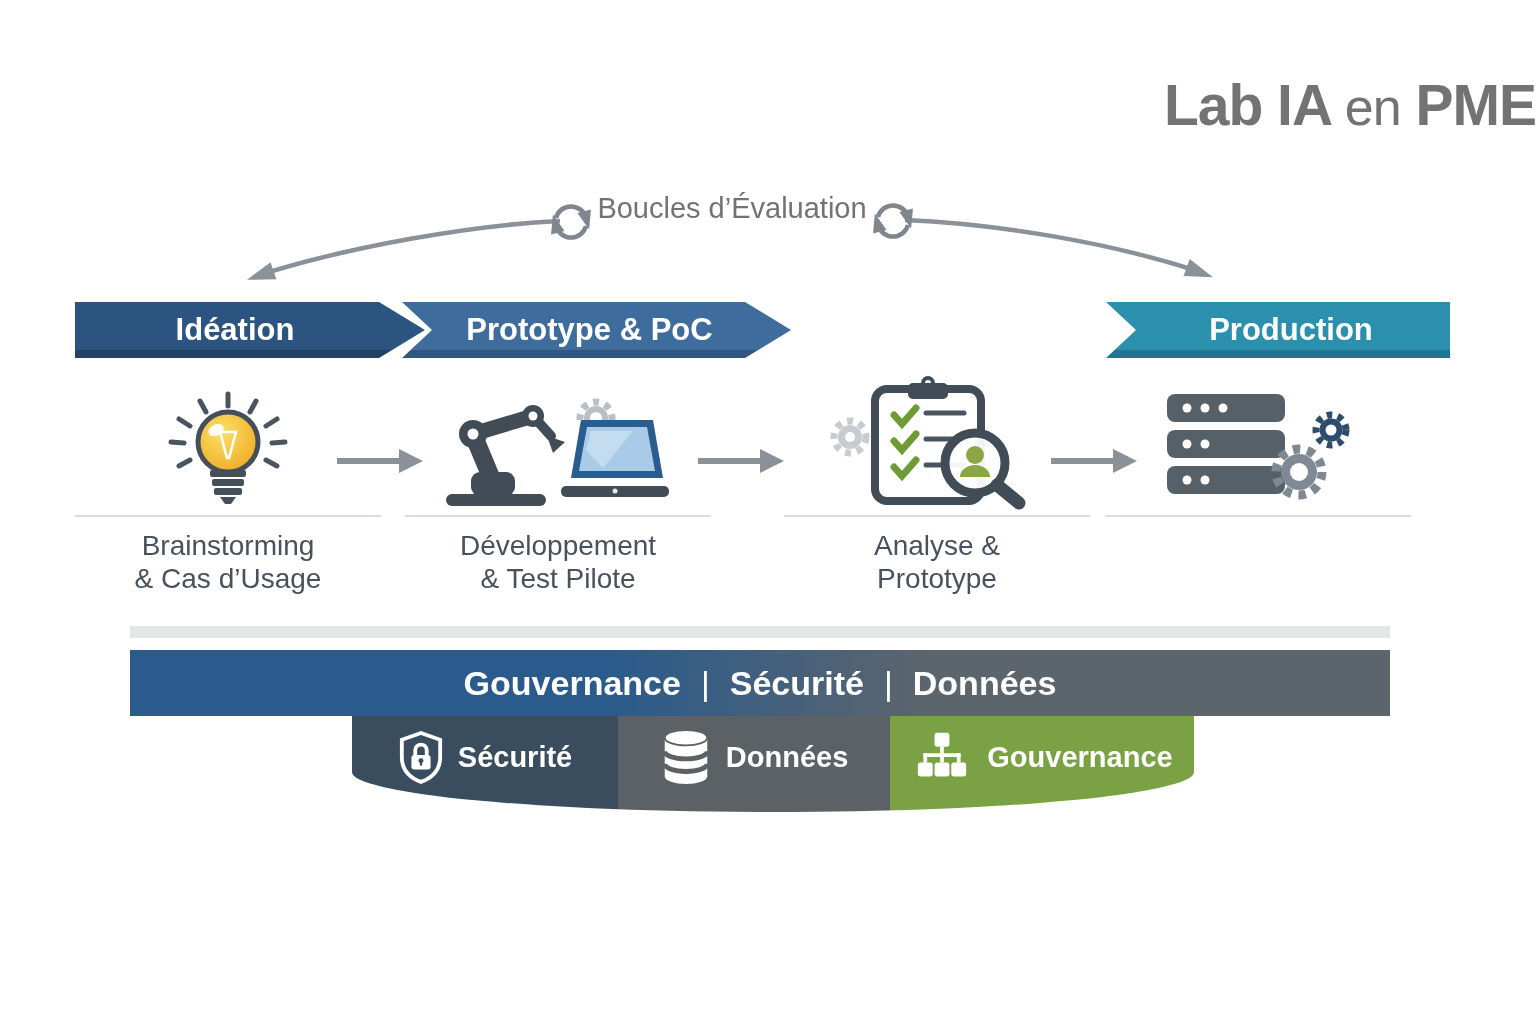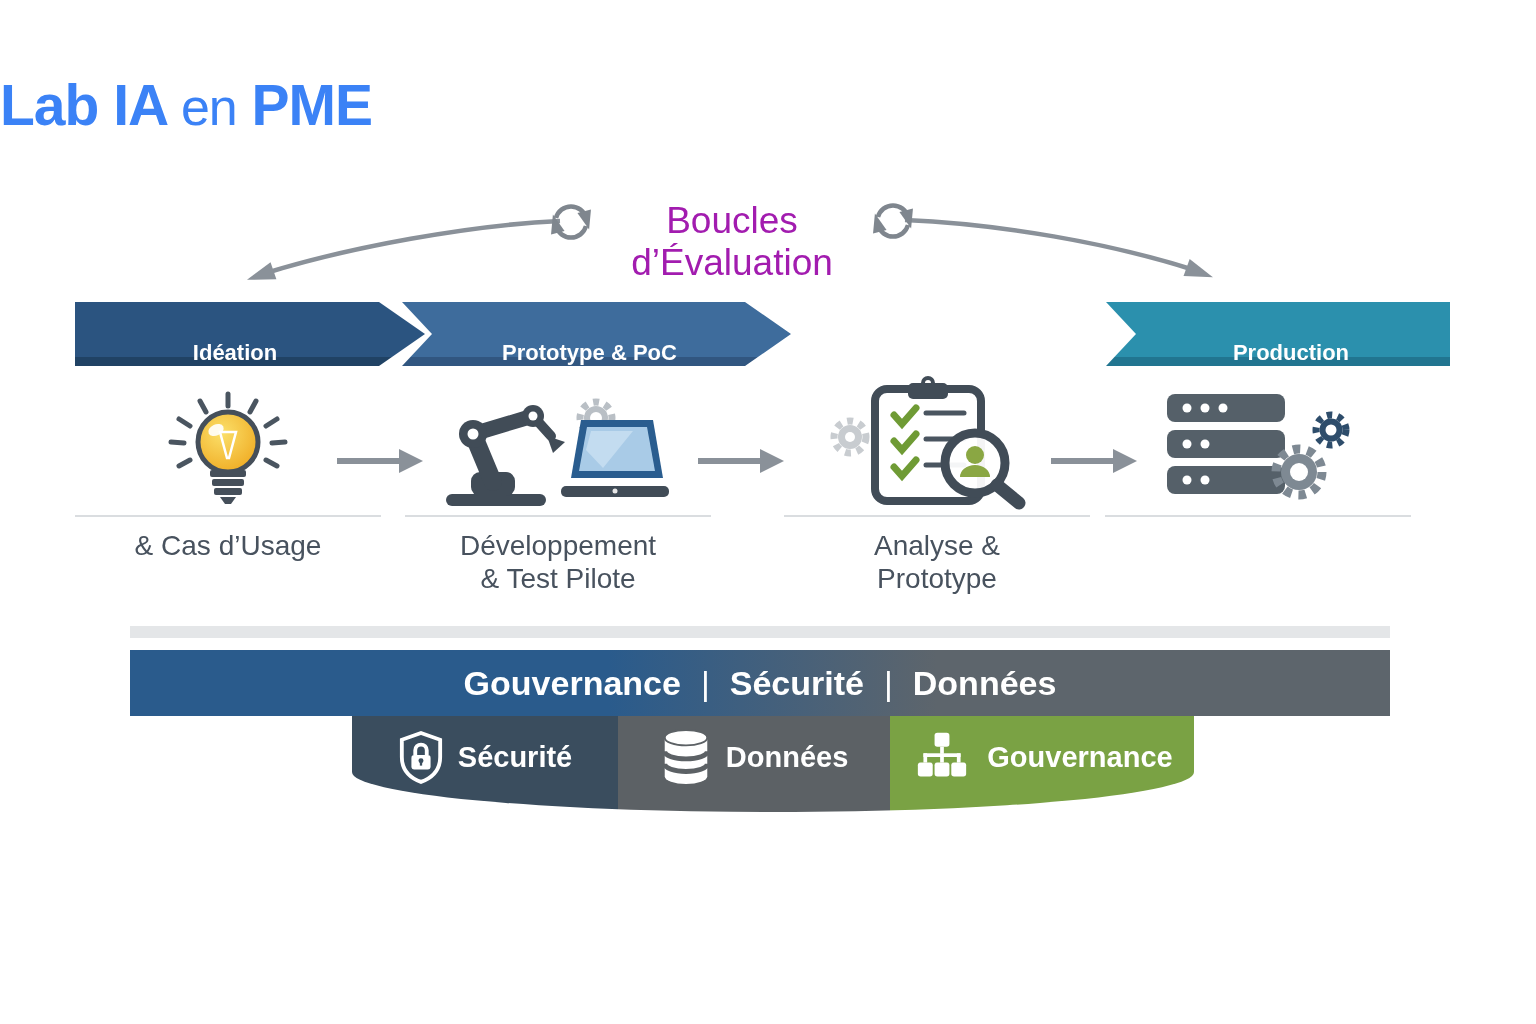--- a/index.html
+++ b/index.html
@@ -2,35 +2,35 @@
 <html><head>
 <meta charset="utf-8">
 <style>
   html,body { margin:0; padding:0; background:#ffffff; }
   .canvas {
     position:relative; width:1536px; height:1024px; background:#ffffff;
     font-family:"Liberation Sans", sans-serif; overflow:hidden;
   }
   
   .title {
-    position:absolute; top:72px; left:0; width:100%; text-align:left;
-    font-size:57px; font-weight:700; color:#3b82f6; letter-spacing:-1px;
+    position:absolute; top:72px; left:0; width:100%; text-align:right;
+    font-size:57px; font-weight:700; color:#737373; letter-spacing:-1px;
   }
   .title .mid { font-weight:400; font-size:52px; }
   
   .loop-svg { position:absolute; top:0; left:0; pointer-events:none; }
   .loop-label {
-    position:absolute; top:200px; left:592px; width:280px; text-align:center;
-    font-size:37px; color:#a21caf;
+    position:absolute; top:192px; left:592px; width:280px; text-align:center;
+    font-size:29px; color:#737373;
   }
   
   .chevron {
-    position:absolute; top:302px; height:64px;
-    display:flex; align-items:flex-end; justify-content:center;
-    color:#ffffff; font-size:22px; font-weight:700; white-space:nowrap;
+    position:absolute; top:302px; height:56px;
+    display:flex; align-items:center; justify-content:center;
+    color:#ffffff; font-size:31px; font-weight:700; white-space:nowrap;
   }
   .chev-1 { left:75px;  width:320px;
     background:linear-gradient(180deg,#2B5480 0 86%,#204264 86% 100%);
     clip-path:polygon(0 0, calc(100% - 46px) 0, 100% 50%, calc(100% - 46px) 100%, 0 100%);
     padding-right:30px; }
   .chev-2 { left:402px; width:343px;
     background:linear-gradient(180deg,#3E6C9C 0 86%,#315680 86% 100%);
     clip-path:polygon(0 0, calc(100% - 46px) 0, 100% 50%, calc(100% - 46px) 100%, 0 100%, 30px 50%);
     padding-left:16px; padding-right:30px; }
   .chev-3 { left:752px; width:345px;
@@ -140,20 +140,21 @@
         <ellipse cx="78" cy="40" rx="8" ry="5.5" fill="#ffffff" opacity="0.9" transform="rotate(-25 78 40)"></ellipse>
         <path d="M82,42 L98,42 L91,68 L89,68 Z" fill="none" stroke="#ffffff" stroke-width="2.5"></path>
         <rect x="72" y="80" width="36" height="7" rx="2" fill="#454F5A"></rect>
         <rect x="74" y="89" width="32" height="7" rx="2" fill="#454F5A"></rect>
         <rect x="76" y="98" width="28" height="7" rx="2" fill="#454F5A"></rect>
         <path d="M82,107 L98,107 L93,114 L87,114 Z" fill="#454F5A"></path>
       </svg>
     </div>
     <div class="stage-divider"></div>
     <div>
+      <div class="cap-line">Brainstorming</div>
       <div class="cap-line">&amp; Cas d’Usage</div>
     </div>
   </div>
 
   <div class="stage" style="left:393px">
     <div class="stage-icon">
       <svg width="235" height="120" viewBox="0 0 235 120">
         <g>
           <circle cx="155" cy="28" r="16" fill="none" stroke="#B9BFC5" stroke-width="7" stroke-dasharray="6 6"></circle>
           <circle cx="155" cy="28" r="12" fill="#B9BFC5"></circle>

